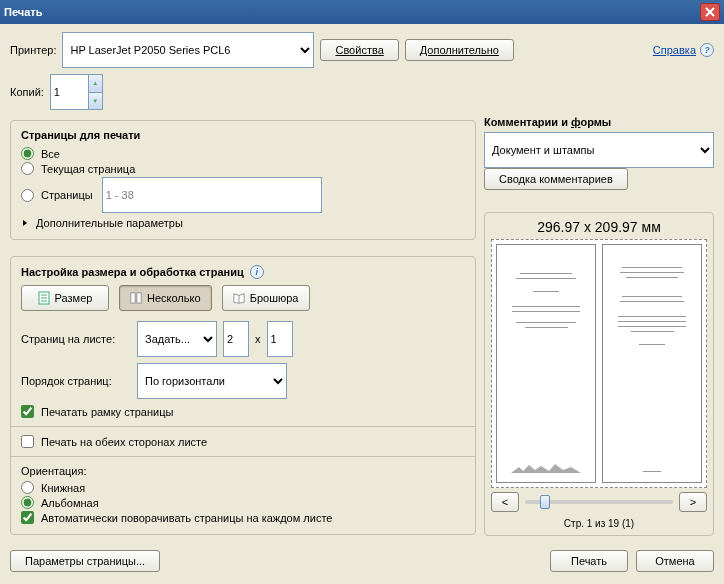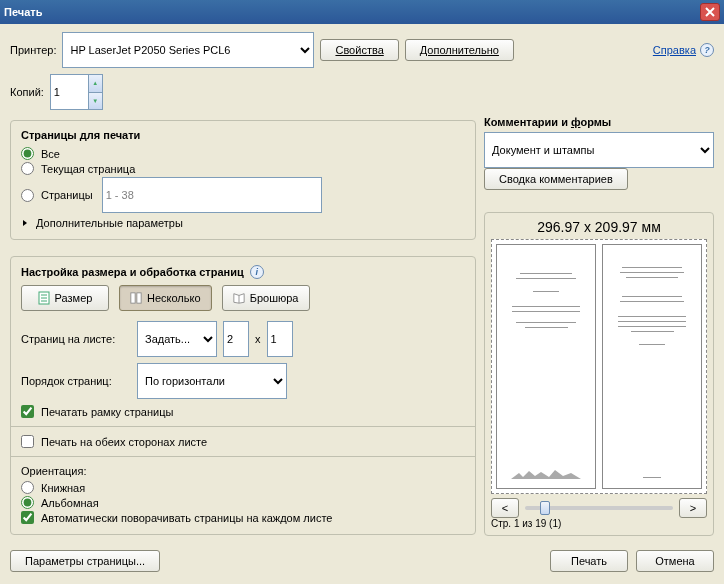--- a/index.html
+++ b/index.html
@@ -49,21 +49,21 @@
 .page-frame { border: 1px dashed #888; flex: 1; display: flex; gap: 6px; padding: 4px; background: #fff; }
 .page-mini { flex: 1; border: 1px solid #888; background: #fff; display: flex; flex-direction: column; align-items: center; padding: 8px 6px; }
 .page-mini .ln { height: 1px; background: #999; margin: 2px 0; }
 .page-mini .spc { flex:1; }
 
 .zoom-row { display: flex; align-items: center; gap: 6px; margin-top: 4px; }
 .small-btn { width: 28px; height: 20px; border: 1px solid #8a8a7b; border-radius: 3px; background: linear-gradient(#fdfdfd,#e8e8e0); display: flex; align-items: center; justify-content: center; }
 .slider { flex: 1; height: 4px; background: #ccc; position: relative; border-radius: 2px; }
 .slider .thumb { position: absolute; left: 10%; top: -5px; width: 10px; height: 14px; background: linear-gradient(#f0f4fa,#c7d8f1); border: 1px solid #6a8ab0; border-radius: 2px; }
 
-.pg-info { text-align: left; font-size: 10px; margin-top: 0; }
+.pg-info { text-align: center; font-size: 10px; margin-top: 6px; }
 
 .footer { display: flex; align-items: center; padding: 6px 10px 10px 10px; gap: 8px; }
 .footer .spacer { flex: 1; }
 
 .info-icon { width:14px; height:14px; border-radius:50%; border:1px solid #6a8ab0; background:#e8f0fb; display:inline-flex; align-items:center; justify-content:center; font-style: italic; color:#3a6ea5; font-size:9px; font-weight:bold; }
 
 .fs-nb { background:#ece9d8; }
 .readonly-inp { background:#ece9d8; color:#808080; }
 .expand-tri { display:inline-block; width:0; height:0; border-left:4px solid #000; border-top:3px solid transparent; border-bottom:3px solid transparent; margin:0 6px 0 2px; }
 </style>

